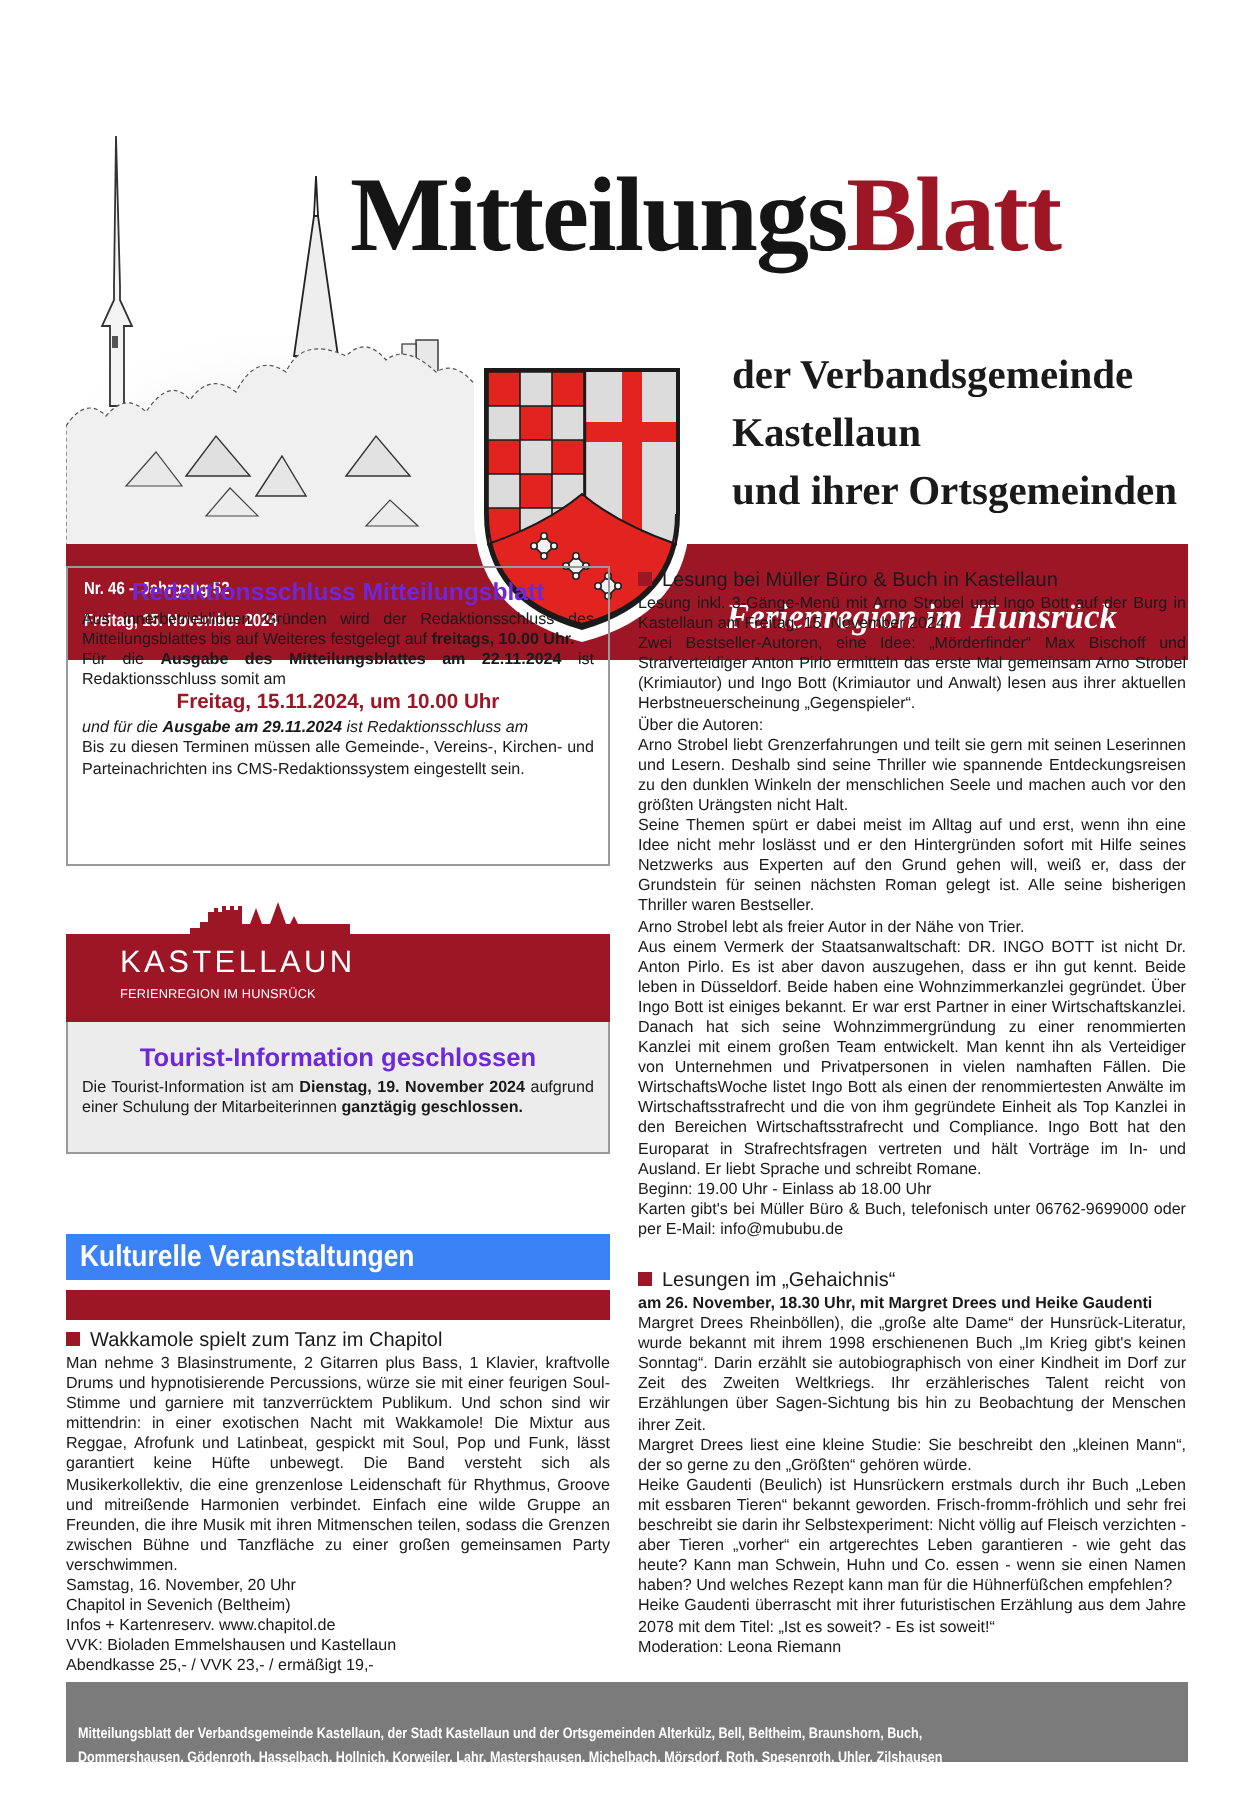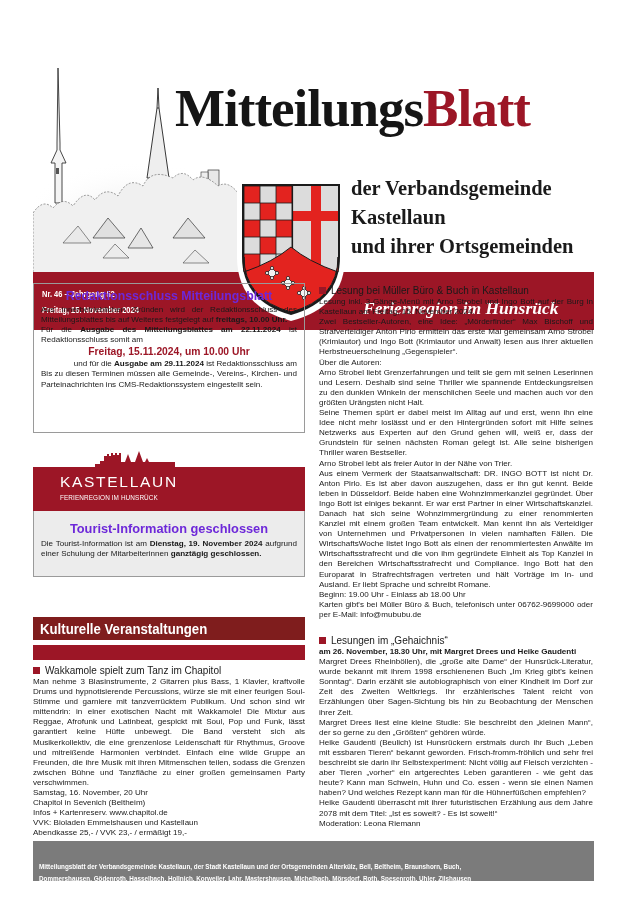--- a/index.html
+++ b/index.html
@@ -6,46 +6,46 @@
   html, body { width: 625px; height: 897px; background: #ffffff; overflow: hidden; }
   body { position: relative; font-family: "Liberation Sans", sans-serif; color: #1a1a1a; }
 
   
   .masthead { position: absolute; left: 33px; top: 60px; width: 561px; height: 272px; }
   .skyline { position: absolute; left: 0; top: 8px; width: 210px; height: 205px; }
   .title { position: absolute; left: 142px; top: 22px; font-family: "Liberation Serif", serif; font-weight: bold; font-size: 53px; letter-spacing: -1px; line-height: 1; white-space: nowrap; }
   .title .t-black { color: #151515; }
   .title .t-red { color: #9c1626; }
   .subtitle { position: absolute; left: 318px; top: 114px; font-family: "Liberation Serif", serif; font-weight: bold; font-size: 20.5px; line-height: 29px; color: #1a1a1a; }
-  .subtitle div { white-space: nowrap; }
+  .subtitle div { white-space: nowrap; margin-left: 15px; }
 
   .redband { position: absolute; left: 0; top: 212px; width: 561px; height: 58px; background: #9c1626; }
   .issue { position: absolute; left: 9px; top: 226px; color: #ffffff; font-family: "Liberation Sans", sans-serif; font-weight: bold; font-size: 8.8px; line-height: 16px; transform: scaleX(0.85); transform-origin: left center; }
   .tagline { position: absolute; left: 330px; top: 238px; color: #ffffff; font-family: "Liberation Serif", serif; font-style: italic; font-weight: bold; font-size: 17.5px; white-space: nowrap; }
 
   .crest { position: absolute; left: 200px; top: 117px; width: 116px; height: 146px; }
 
   
   .box-red { position: absolute; left: 33px; top: 283px; width: 272px; height: 150px; border: 1px solid #9a9a9a; padding: 4px 7px 0 7px; }
   .box-title { color: #6d28d9; font-weight: bold; font-size: 12.3px; text-align: center; line-height: 16px; margin-bottom: 1px; }
   .p { font-size: 8.05px; line-height: 10.1px; text-align: justify; }
   .p b { font-weight: bold; }
   .p-center-red { color: #9c1626; font-weight: bold; font-size: 10.3px; line-height: 14px; text-align: center; }
-  .p-center { font-size: 8.05px; line-height: 10.1px; text-align: right; }
+  .p-center { font-size: 8.05px; line-height: 10.1px; text-align: left; font-style: italic; }
 
   .kast-band { position: absolute; left: 33px; top: 448px; width: 272px; height: 63px; }
   .kast-bar { position: absolute; left: 0; top: 19px; width: 272px; height: 44px; background: #9c1626; }
   .kast-skyline { position: absolute; left: 62px; top: 0px; width: 80px; height: 20px; }
   .kast-name { position: absolute; left: 27px; top: 25px; color: #ffffff; font-size: 15.5px; letter-spacing: 1.7px; font-weight: normal; white-space: nowrap; }
   .kast-sub { position: absolute; left: 27px; top: 46px; color: #ffffff; font-size: 6.4px; letter-spacing: 0.1px; white-space: nowrap; }
 
   .box-grey { position: absolute; left: 33px; top: 511px; width: 272px; height: 66px; background: #ececec; border: 1px solid #9a9a9a; border-top: none; padding: 10px 7px 0 7px; }
   .box-grey .box-title { font-size: 12.8px; margin-bottom: 2px; }
 
-  .section-head { position: absolute; left: 33px; top: 617px; width: 272px; height: 23px; background: #7f1d1d; color: #ffffff; font-weight: bold; font-size: 15px; line-height: 23px; padding-left: 7px; white-space: nowrap; }
+  .section-head { position: absolute; left: 33px; top: 617px; width: 272px; height: 23px; background: #3b82f6; color: #ffffff; font-weight: bold; font-size: 15px; line-height: 23px; padding-left: 7px; white-space: nowrap; }
   .section-head span { display: inline-block; transform: scaleX(0.88); transform-origin: left center; }
   .section-red { position: absolute; left: 33px; top: 645px; width: 272px; height: 15px; background: #9c1626; }
 
   .article { position: absolute; }
   .art-left { left: 33px; top: 664px; width: 272px; }
   .art-right1 { left: 319px; top: 284px; width: 274px; }
   .art-right2 { left: 319px; top: 634px; width: 274px; }
   .art-head { font-weight: normal; font-size: 10px; line-height: 13px; white-space: nowrap; }
   .art-head .sq { display: inline-block; width: 7px; height: 7px; background: #9c1626; margin-right: 5px; vertical-align: 0px; }
   .art-sub { font-weight: bold; font-size: 8.05px; line-height: 10.1px; text-align: justify; }

